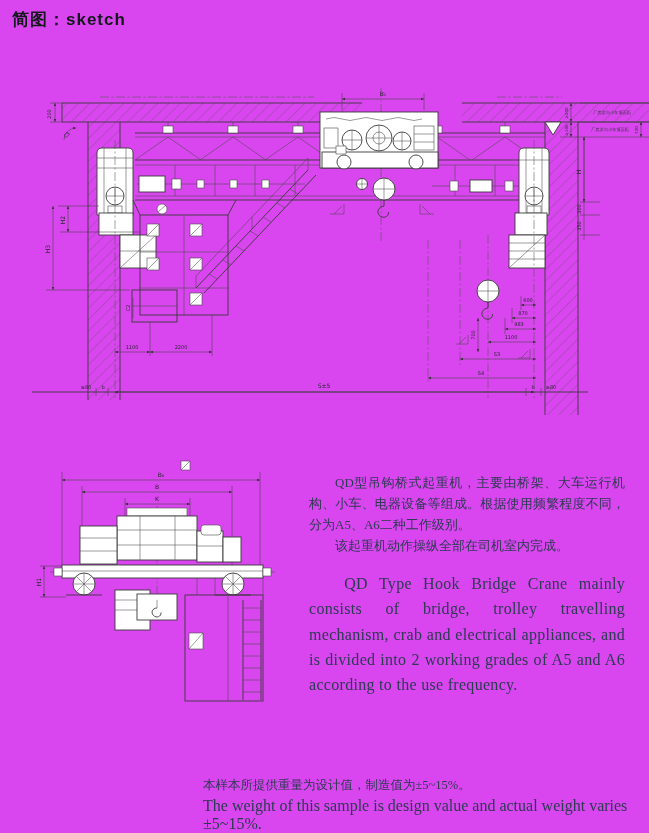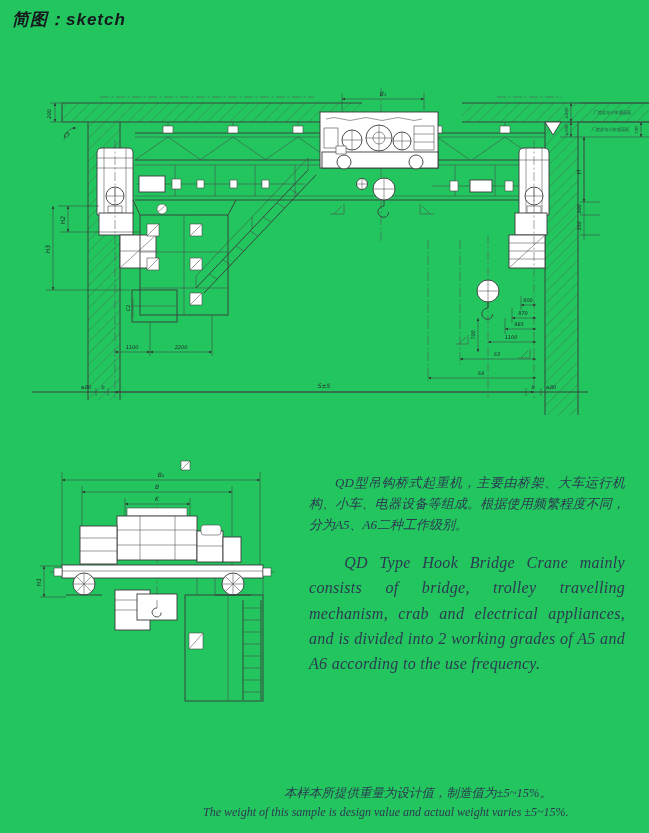--- a/index.html
+++ b/index.html
@@ -1,17 +1,17 @@
 <!DOCTYPE html>
 <html><head>
 <meta charset="utf-8">
 <style>
   html,body{margin:0;padding:0;background:#f3f3f3;}
-  #page{position:relative;width:649px;height:833px;background:#22c55e;overflow:hidden;
-        font-family:"Liberation Sans",sans-serif;font-style:italic;}
+  #page{position:relative;width:649px;height:833px;background:#d946ef;overflow:hidden;
+        font-family:"Liberation Sans",sans-serif;}
   #title{position:absolute;left:12px;top:8px;font-size:17px;font-weight:600;color:#15181d;letter-spacing:1px;}
   
   svg{position:absolute;overflow:visible;}
   .s{fill:none;stroke:#3a3a3a;stroke-width:0.9;}
   .t{fill:none;stroke:#4a4a4a;stroke-width:0.55;}
   .w{fill:#ffffff;stroke:#3a3a3a;stroke-width:0.9;}
   .wt{fill:#ffffff;stroke:#4a4a4a;stroke-width:0.6;}
   .d{fill:none;stroke:#444;stroke-width:0.55;}
   .c{fill:none;stroke:#555;stroke-width:0.55;stroke-dasharray:9 2.5 2 2.5;}
   svg text{font-family:"DejaVu Sans",sans-serif;fill:#26292e;}
@@ -20,22 +20,22 @@
   .nt{font-size:4.2px;text-anchor:middle;fill:#33363b;}
   
   #descr{position:absolute;left:309px;top:472px;width:316px;color:#2c3a52;
          font-family:"Liberation Serif",serif;text-align:justify;}
   #descr p{margin:0;}
   .zh{font-size:13px;line-height:1.62;text-indent:2em;}
   .en{font-size:16px;line-height:1.58;text-indent:2.2em;letter-spacing:0.3px;}
   .gap{height:15px;}
   #footer{position:absolute;left:203px;top:777px;width:430px;color:#2c3a52;
           font-family:"Liberation Serif",serif;}
-  #footer .fzh{font-size:12.5px;margin:8px 0 3px 0;text-align:center;}
-  #footer .fen{font-size:12px;margin:0;}
+  #footer .fzh{font-size:12.5px;margin:0 0 3px 0;}
+  #footer .fen{font-size:16px;margin:0;}
 </style>
 </head>
 <body>
 
 <div id="page">
 
   <div id="title">简图：sketch</div>
 
   <svg style="left:30px;top:70px" width="619" height="362" viewBox="30 70 619 362">
     <defs>
@@ -401,20 +401,21 @@
       <line class="t" x1="243" y1="668" x2="261" y2="668"></line>
       <line class="t" x1="243" y1="680" x2="261" y2="680"></line>
       <line class="t" x1="243" y1="692" x2="261" y2="692"></line>
       <rect class="wt" x="189" y="633" width="14" height="16"></rect>
       <line class="t" x1="189" y1="649" x2="203" y2="633"></line>
     </g>
   </svg>
 
   <div id="descr">
     <p class="zh">QD型吊钩桥式起重机，主要由桥架、大车运行机构、小车、电器设备等组成。根据使用频繁程度不同，分为A5、A6二种工作级别。</p>
+    <p class="zh">该起重机动作操纵全部在司机室内完成。</p>
     <div class="gap"></div>
     <p class="en">QD Type Hook Bridge Crane mainly consists of bridge, trolley travelling mechanism, crab and electrical appliances, and is divided into 2 working grades of A5 and A6 according to the use frequency.</p>
   </div>
 
   <div id="footer">
     <p class="fzh">本样本所提供重量为设计值，制造值为±5~15%。</p>
     <p class="fen">The weight of this sample is design value and actual weight varies ±5~15%.</p>
   </div>
 
 </div>

